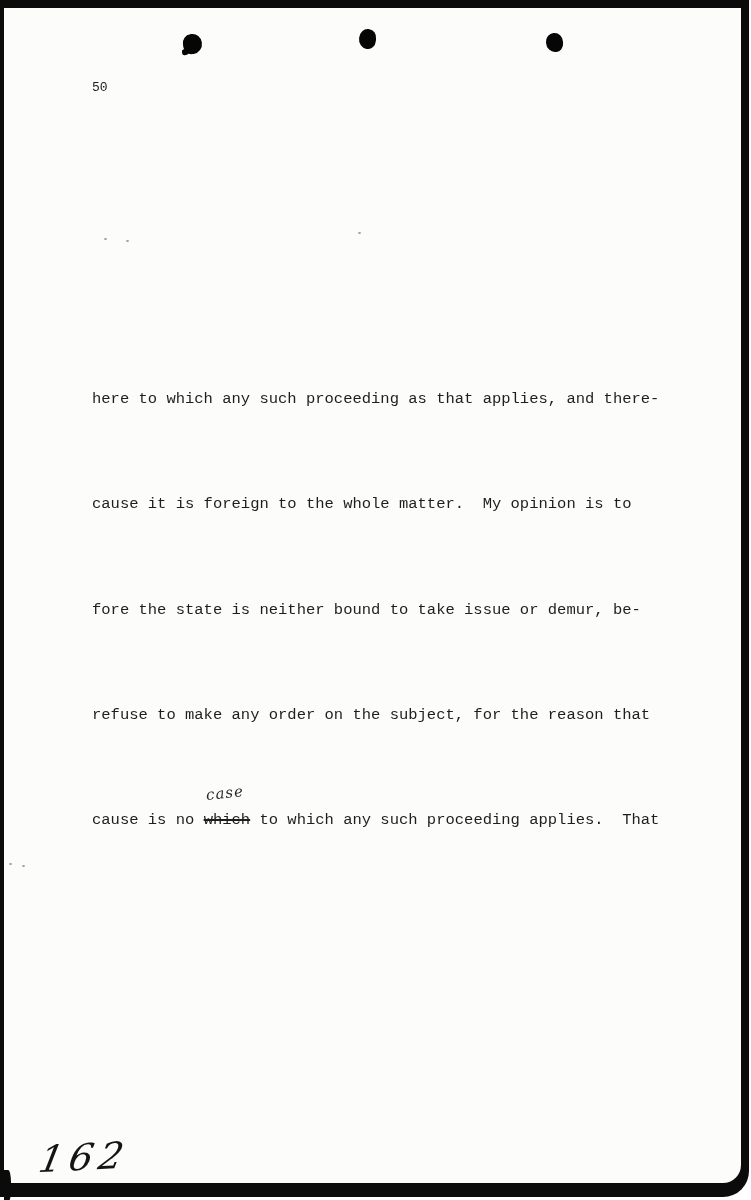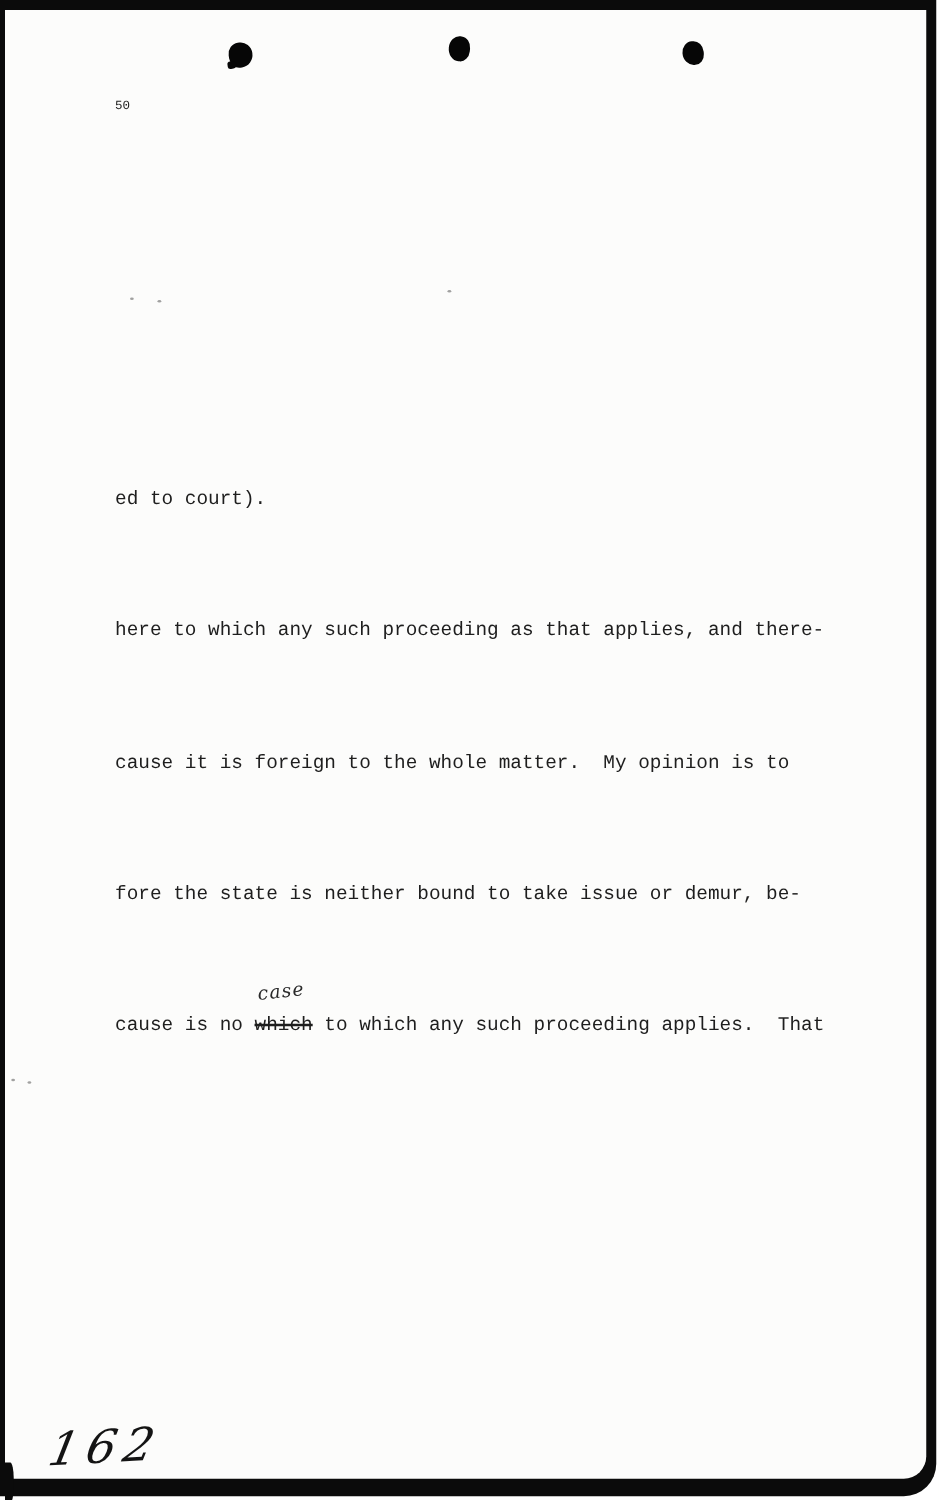--- a/index.html
+++ b/index.html
@@ -20,21 +20,21 @@
   .page {
     position: absolute;
     left: 4px; top: 8px;
     width: 737px; height: 1175px;
     background: #fcfcfb;
     border-bottom-right-radius: 18px;
   }
   .page-number {
     position: absolute;
     left: 88px; top: 72px;
-    font-size: 10px;
+    font-size: 13px;
     color: #1d1d1d;
   }
   .blot {
     position: absolute;
     background: #060606;
   }
   .blot-1 { left: 179px; top: 26px; width: 19px; height: 20px; border-radius: 48% 52% 55% 45%; transform: rotate(-8deg); }
   .blot-1::after { content:""; position:absolute; left:-2px; bottom:0px; width:7px; height:6px; background:#060606; border-radius: 40% 60% 60% 40%; }
   .blot-2 { left: 355px; top: 21px; width: 17px; height: 20px; border-radius: 52% 48% 46% 54%; transform: rotate(6deg); }
   .blot-3 { left: 542px; top: 25px; width: 17px; height: 19px; border-radius: 50% 50% 45% 55%; transform: rotate(-4deg); }
@@ -100,24 +100,24 @@
 
     <div class="page-number">50</div>
 
     <span class="speck" style="left:100px; top:230px;"></span>
     <span class="speck" style="left:122px; top:232px;"></span>
     <span class="speck" style="left:354px; top:224px;"></span>
     <span class="speck" style="left:5px; top:855px;"></span>
     <span class="speck" style="left:18px; top:857px;"></span>
 
     <div class="transcript">
-      <div class="line">ed to court).</div>
       <div class="line">here to which any such proceeding as that applies, and there-</div>
       <div class="line">cause it is foreign to the whole matter.  My opinion is to</div>
       <div class="line">fore the state is neither bound to take issue or demur, be-</div>
+      <div class="line">refuse to make any order on the subject, for the reason that</div>
       <div class="line"><span>cause is no </span><span class="struck-wrap"><span class="struck">which</span><span class="handwritten-correction">case</span></span><span> to which any such proceeding applies.  That</span></div>
       
       
       
       
       
       
       
       
       

